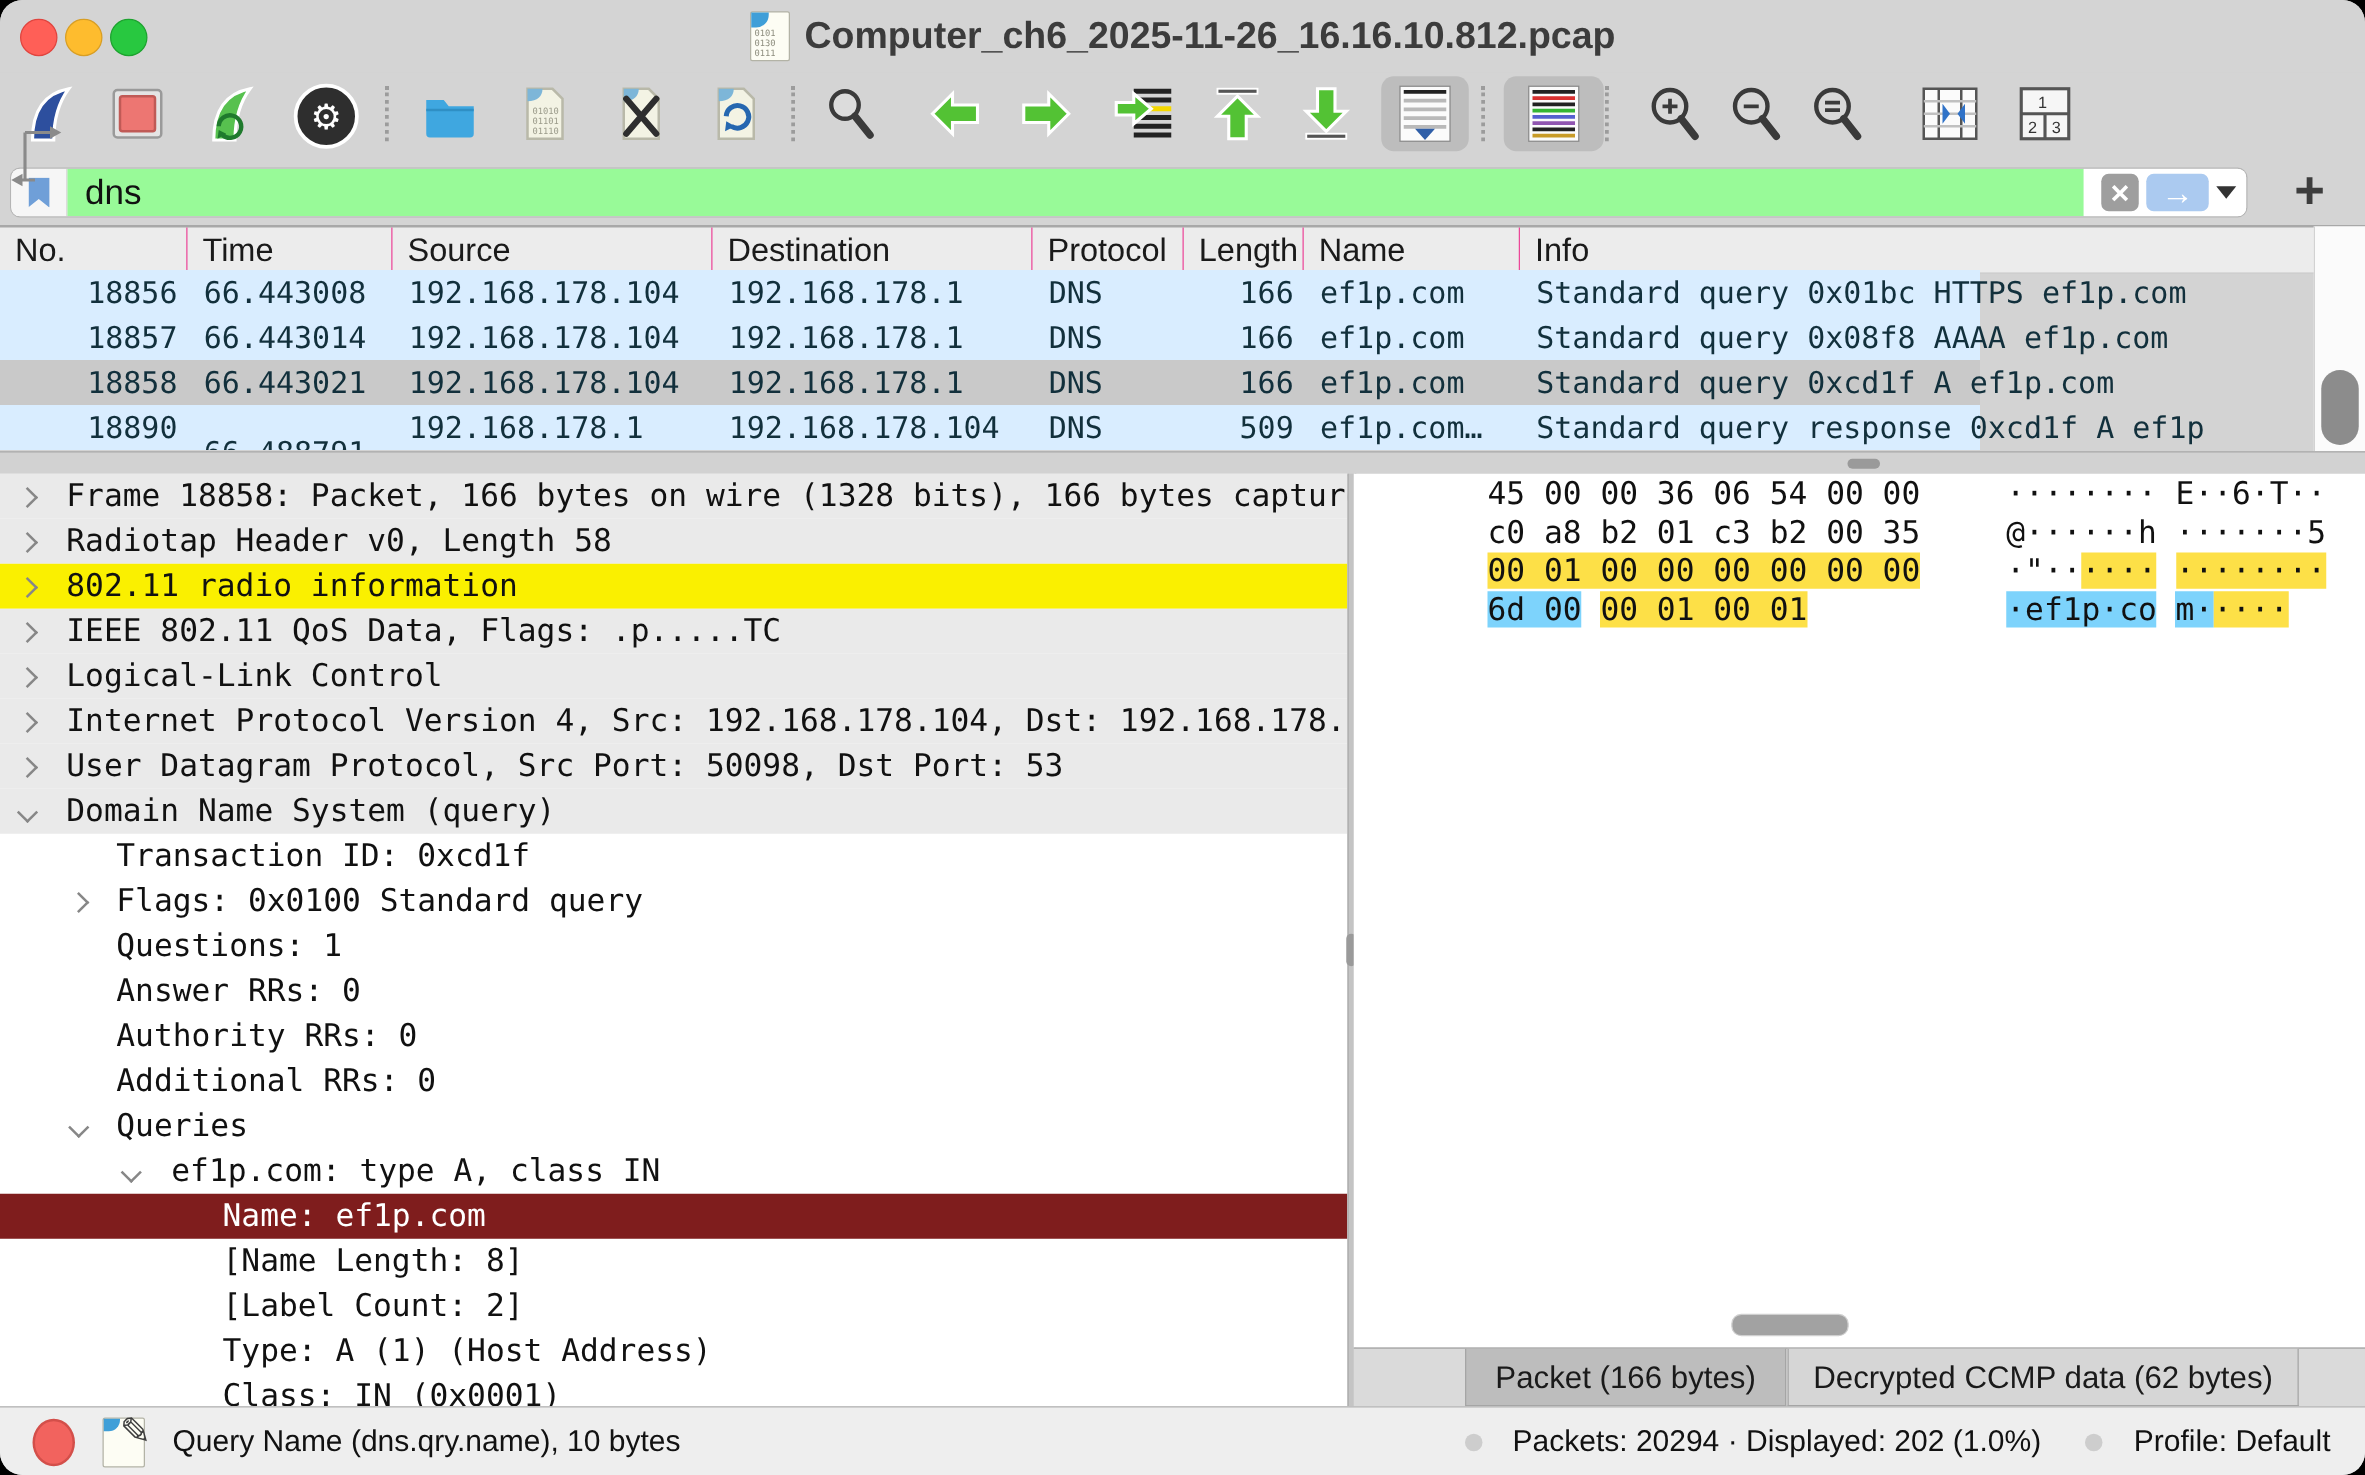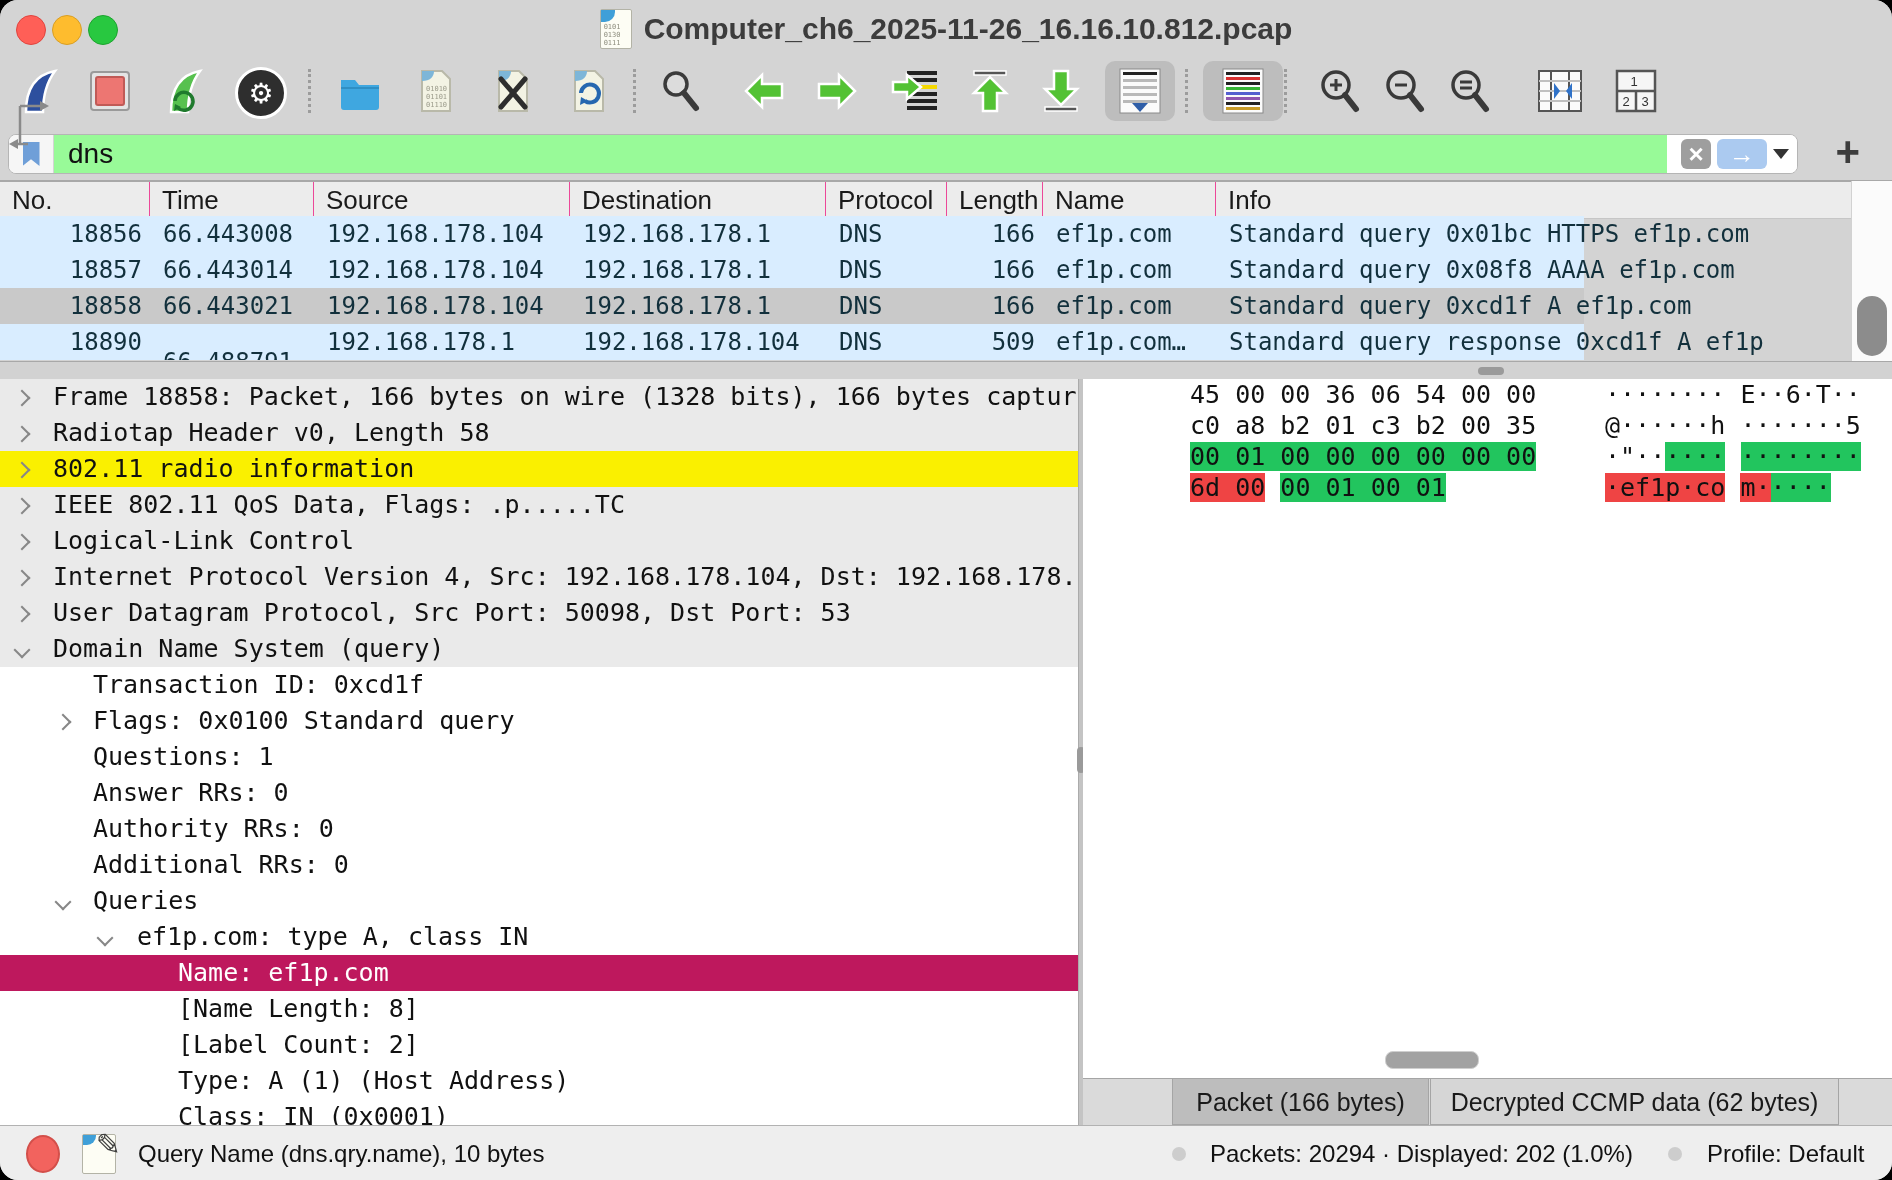--- a/index.html
+++ b/index.html
@@ -54,34 +54,34 @@
   
   .hsplit{position:absolute;left:0;top:361px;width:1892px;height:18px;background:#d2d2d2;
           border-top:1px solid #a8a8a8;border-bottom:1px solid #a8a8a8;}
   .hsplit .handle{position:absolute;left:1478px;top:5px;width:26px;height:8px;border-radius:4px;background:#9a9a9a;}
   
   .details{position:absolute;left:0;top:379px;width:1078px;height:746px;background:#fff;overflow:hidden;
            font-family:"DejaVu Sans Mono",monospace;font-size:25px;}
   .drow{position:relative;height:36px;line-height:36px;white-space:nowrap;overflow:hidden;color:#111;}
   .drow.bg-gray{background:#eaeaea;}
   .drow.bg-yellow{background:#faf000;}
-  .drow.bg-selected{background:#be185d;color:#fff;}
+  .drow.bg-selected{background:#7f1d1d;color:#fff;}
   .chev{position:absolute;top:13px;width:10px;height:10px;border-right:2.5px solid #878787;border-bottom:2.5px solid #878787;}
   .chev.right{transform:rotate(-45deg);}
   .chev.down{transform:rotate(45deg);}
   .vdivider{position:absolute;left:1078px;top:379px;width:5px;height:746px;background:#c4c4c4;
             border-left:1px solid #ababab;border-right:1px solid #ababab;}
   .vdivider .handle{position:absolute;left:-2px;top:368px;width:8px;height:26px;border-radius:4px;background:#9a9a9a;}
   .hexpane{position:absolute;left:1083px;top:379px;width:809px;height:699px;background:#fff;overflow:hidden;
            font-family:"DejaVu Sans Mono",monospace;font-size:25px;color:#111;}
   .hrow{position:relative;height:31px;line-height:31px;white-space:pre;}
   .hex-col{position:absolute;left:107px;top:0;}
   .ascii-col{position:absolute;left:522px;top:0;}
-  .hl-blue{background:#ef4444;}
-  .hl-gray{background:#22c55e;}
+  .hl-blue{background:#7dd3fc;}
+  .hl-gray{background:#fde047;}
   .h-scroll-thumb{position:absolute;left:302px;top:672px;width:92px;height:16px;border-radius:8px;background:#a2a2a2;border:1px solid #cfcfcf;}
   
   .tabbar{position:absolute;left:1083px;top:1078px;width:809px;height:47px;background:#dadada;border-top:1px solid #a5a5a5;}
   .tab{position:absolute;top:0;height:46px;line-height:46px;text-align:center;font-size:25px;color:#1a1a1a;
        border:1px solid #a5a5a5;border-top:none;box-sizing:border-box;}
   .tab.inactive{background:#bdbdbd;}
   .tab.active{background:#d6d6d6;}
   
   .statusbar{position:absolute;left:0;top:1125px;width:1892px;height:55px;background:#eeeeee;border-top:1px solid #b2b2b2;
              font-size:24px;color:#111;}

